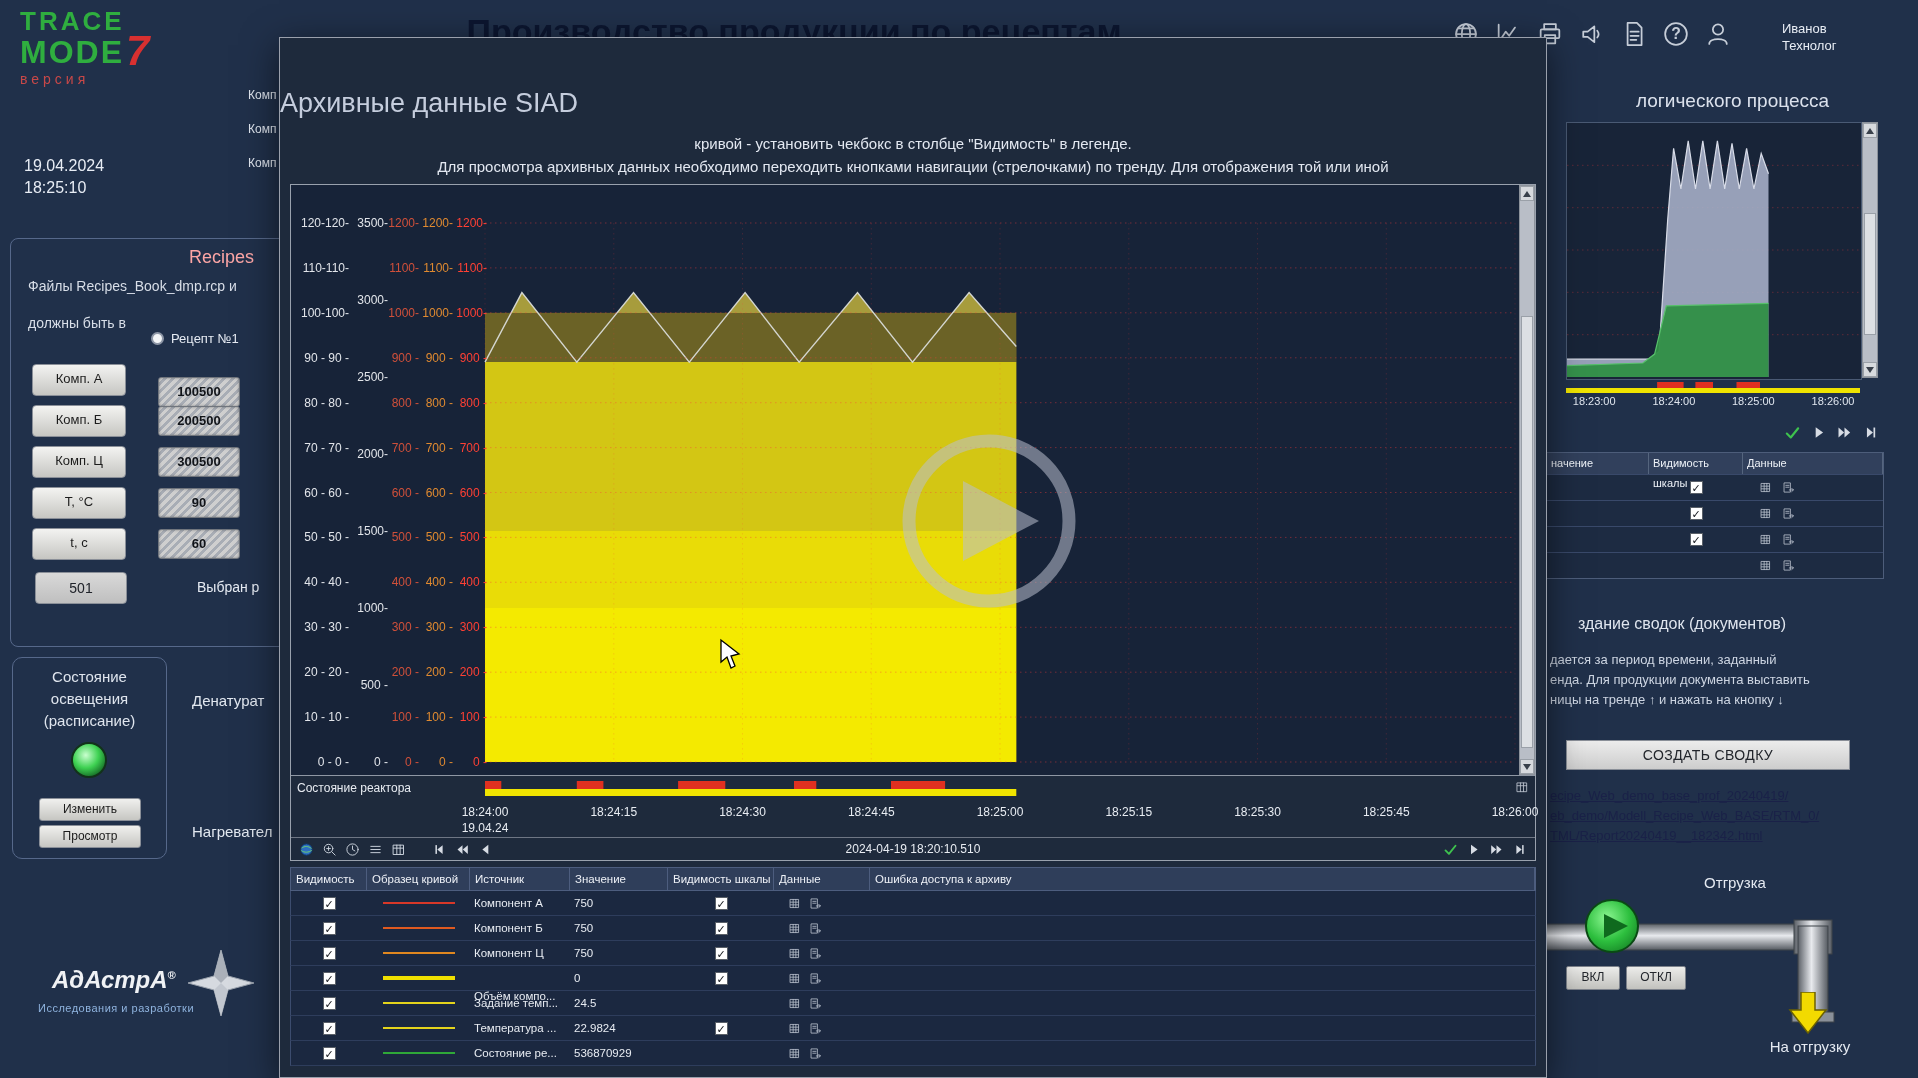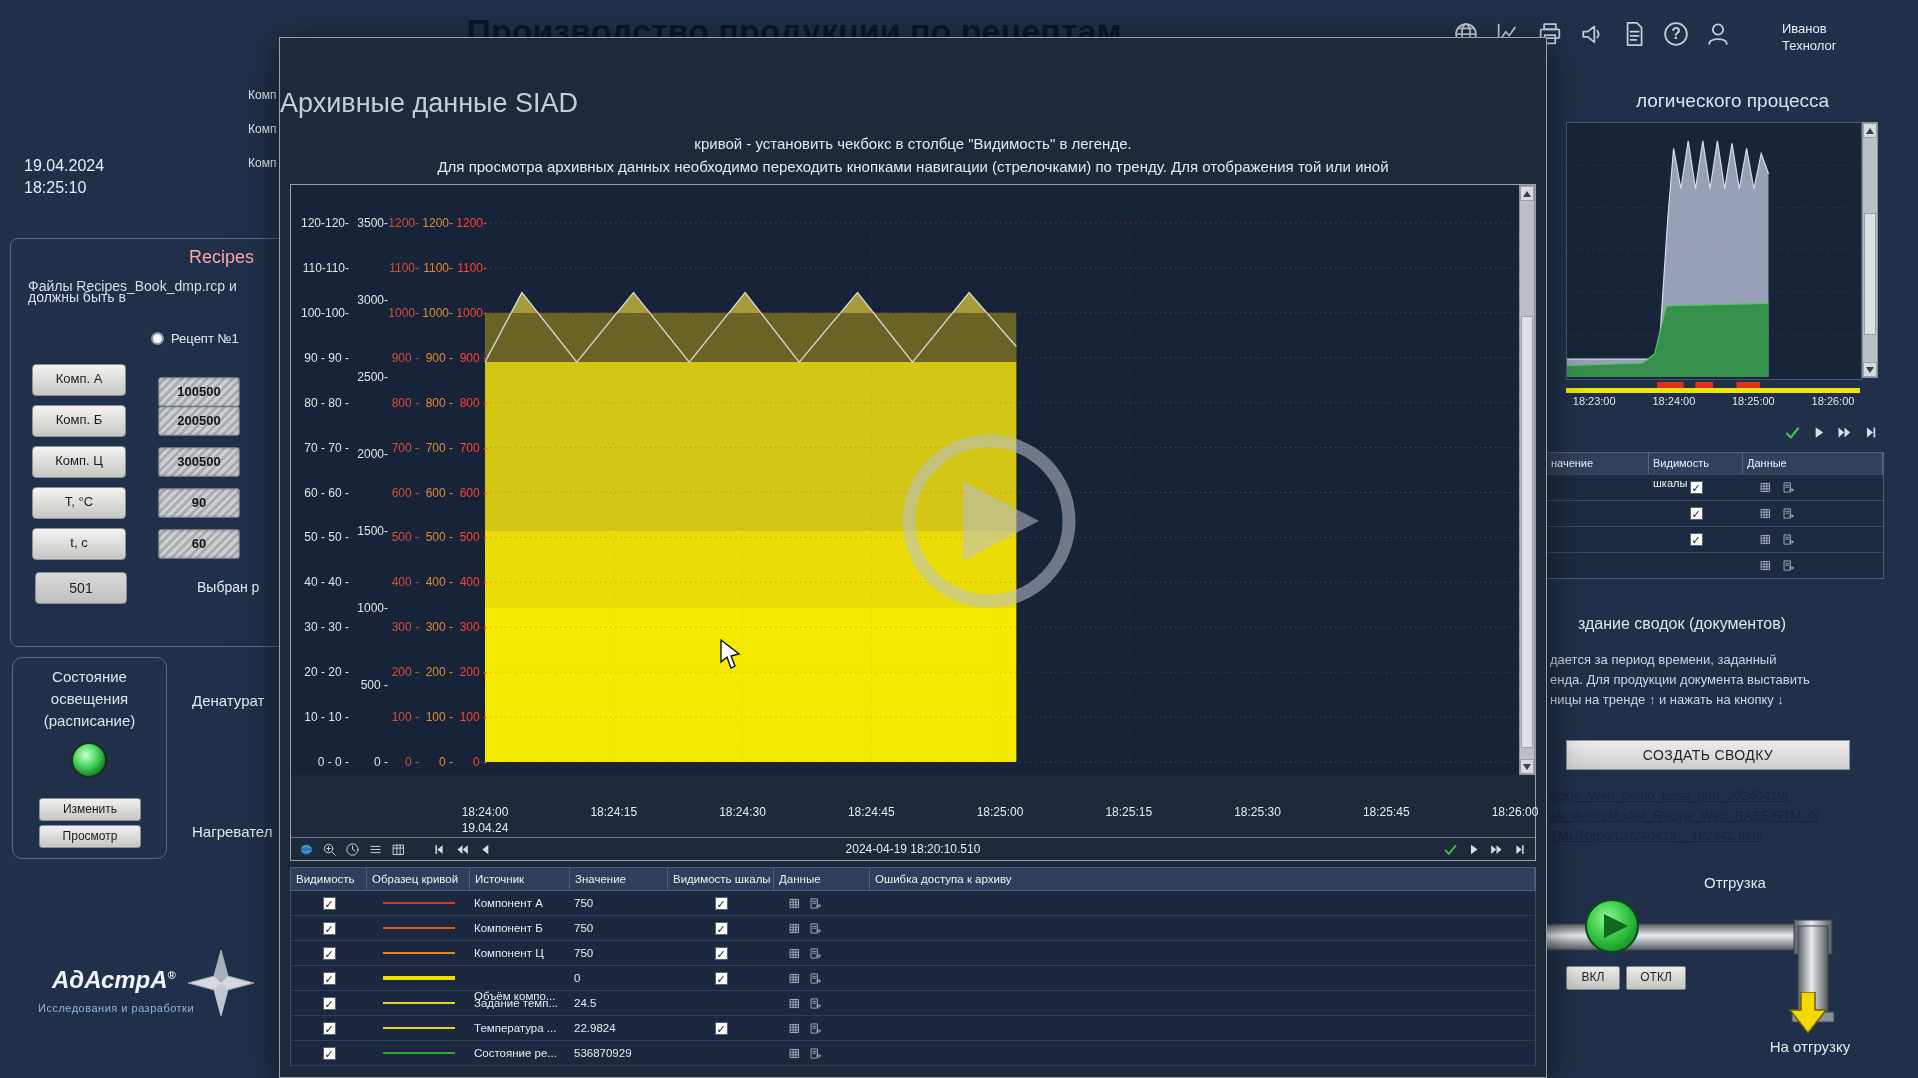--- a/index.html
+++ b/index.html
@@ -116,20 +116,28 @@
 
   .cursor-gfx{left:718px;top:638px;}
 </style>
 </head>
 <body>
 
 <div class="screen">
 
   <div class="abs main-title">Производство продукции по рецептам</div>
 
+  <div class="abs logo">
+    <div class="logo-trace">TRACE</div>
+    <div class="logo-mode-row">
+      <span class="logo-mode">MODE</span>
+      <span class="logo-seven">7</span>
+    </div>
+    <div class="logo-version">версия</div>
+  </div>
 
   <div class="abs datetime">
     <div>19.04.2024</div>
     <div>18:25:10</div>
   </div>
 
   <div class="abs top-icons" id="top-icons">
       <span style="display: inline-flex;">
         <svg viewBox="0 0 24 24" width="28" height="28" fill="none" stroke="#c6cdd8" stroke-width="1.5" stroke-linecap="round" stroke-linejoin="round">
           <circle cx="12" cy="12" r="8.5"></circle>
@@ -182,21 +190,21 @@
     <div>Технолог</div>
   </div>
 
   <span class="abs cut-label" style="top:88px">Комп</span>
   <span class="abs cut-label" style="top:122px">Комп</span>
   <span class="abs cut-label" style="top:156px">Комп</span>
 
   <div class="abs recipes-panel">
     <div class="abs recipes-title">Recipes</div>
     <div class="abs recipes-line" style="top:39px">Файлы Recipes_Book_dmp.rcp и</div>
-    <div class="abs recipes-line" style="top:50px">должны быть в</div>
+    <div class="abs recipes-line" style="top:76px">должны быть в</div>
     <div class="abs radio-row">
       <span class="radio-dot"></span>
       <span class="radio-label">Рецепт №1</span>
     </div>
     <div id="recipe-rows">
         <div class="recipe-btn" style="top: 125px;">Комп. А</div>
         <div class="recipe-val" style="top: 138px;">100500</div>
         <div class="recipe-btn" style="top: 166px;">Комп. Б</div>
         <div class="recipe-val" style="top: 167px;">200500</div>
         <div class="recipe-btn" style="top: 207px;">Комп. Ц</div>
@@ -549,20 +557,35 @@
       </div>
       <div class="sb trend-scroll">
         <div class="sb-btn" style="top:0">
             <span class="tri-up"></span>
           </div>
         <div class="sb-thumb" style="top:130px;height:430px;"></div>
         <div class="sb-btn" style="bottom:0">
             <span class="tri-down"></span>
           </div>
       </div>
+      <div class="abs reactor-row">
+        <span class="abs reactor-label">Состояние реактора</span>
+        <svg id="reactor-strip-svg" width="1200" height="24" style="position:absolute;left:0;top:0;">
+            <rect x="194.0" y="13" width="531.3" height="7" fill="#f0e400"></rect>
+            <rect x="194.0" y="5" width="16.3" height="8" fill="#e03020"></rect>
+            <rect x="285.8" y="5" width="26.6" height="8" fill="#e03020"></rect>
+            <rect x="387.1" y="5" width="47.2" height="8" fill="#e03020"></rect>
+            <rect x="503.0" y="5" width="22.3" height="8" fill="#e03020"></rect>
+            <rect x="600.0" y="5" width="54.1" height="8" fill="#e03020"></rect>
+          </svg>
+        <span id="reactor-row-icon" style="position:absolute;right:6px;top:4px;"><svg viewBox="0 0 24 24" width="14" height="14" fill="none" stroke="#b9c0cc" stroke-width="1.5" stroke-linecap="round" stroke-linejoin="round">
+              <rect x="4" y="5" width="16" height="15"></rect>
+              <path d="M4 9.8h16M9.3 5v15M14.6 5v15"></path>
+            </svg></span>
+      </div>
       <div class="abs time-axis" id="time-axis">
           <span class="tl" style="left: 194px;">18:24:00</span>
           <span class="tl" style="left: 322.8px;">18:24:15</span>
           <span class="tl" style="left: 451.5px;">18:24:30</span>
           <span class="tl" style="left: 580.3px;">18:24:45</span>
           <span class="tl" style="left: 709px;">18:25:00</span>
           <span class="tl" style="left: 837.8px;">18:25:15</span>
           <span class="tl" style="left: 966.5px;">18:25:30</span>
           <span class="tl" style="left: 1095.3px;">18:25:45</span>
           <span class="tl" style="left: 1224px;">18:26:00</span>

